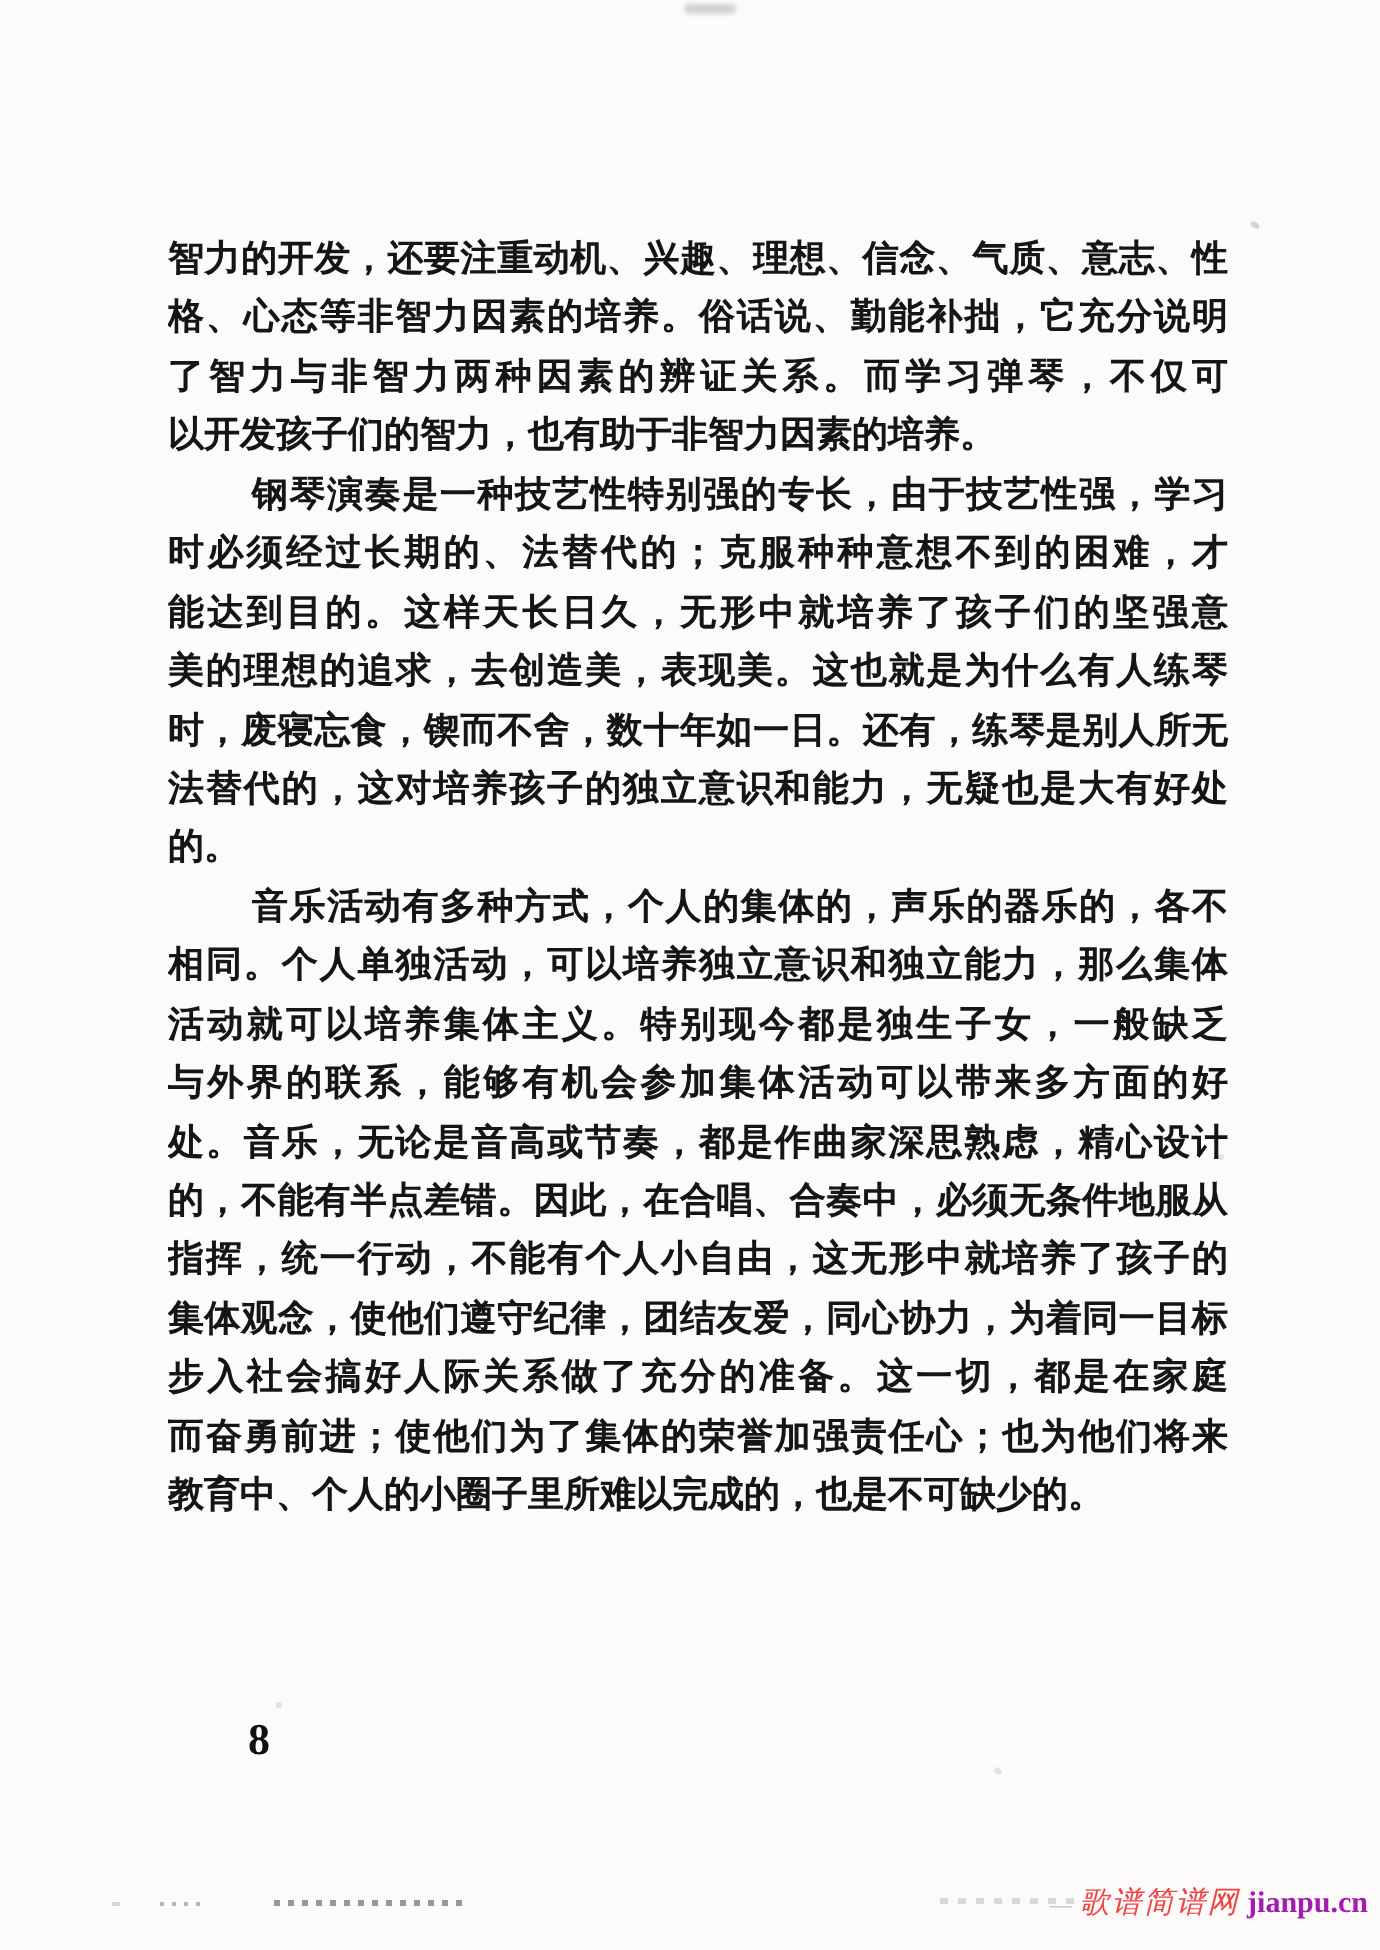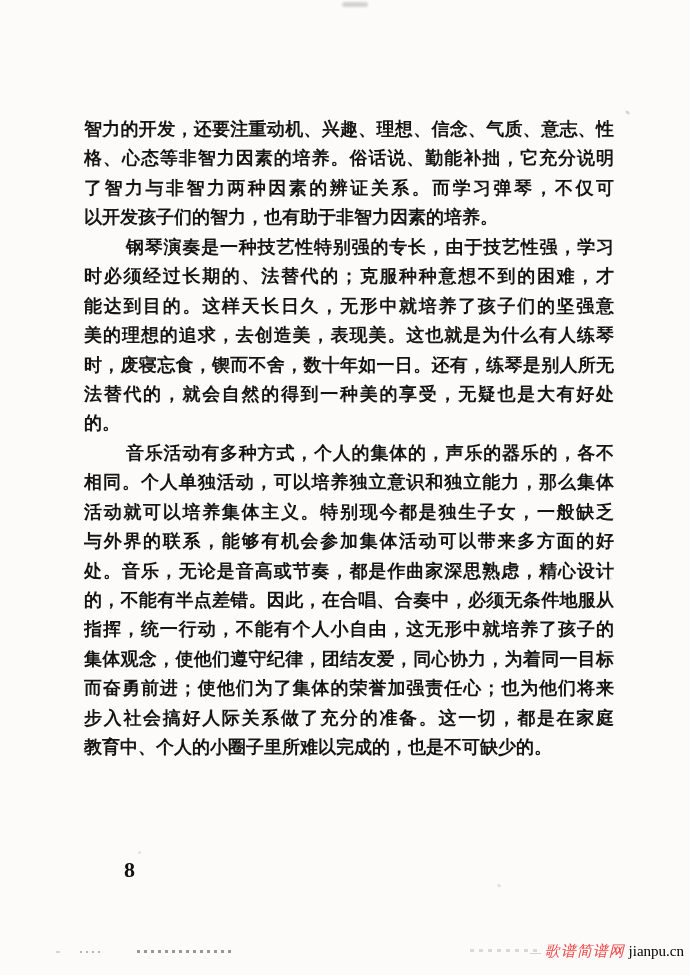--- a/index.html
+++ b/index.html
@@ -56,22 +56,22 @@
     top: 942px;
     font-size: 15px;
     white-space: nowrap;
   }
   .watermark .site {
     color: #ef4444;
     letter-spacing: 1px;
     font-style: italic;
   }
   .watermark .domain {
-    color: #000000;
-    font-weight: 400;
+    color: #a21caf;
+    font-weight: 700;
   }
   .watermark .lead-dash {
     color: #b5b5b5;
     font-size: 11px;
   }
   
   .artifact {
     position: absolute;
     background: rgba(40, 40, 40, 0.35);
     border-radius: 50%;
@@ -97,32 +97,32 @@
   <div class="text-block">
     <div class="line">智力的开发，还要注重动机、兴趣、理想、信念、气质、意志、性</div>
     <div class="line">格、心态等非智力因素的培养。俗话说、勤能补拙，它充分说明</div>
     <div class="line">了智力与非智力两种因素的辨证关系。而学习弹琴，不仅可</div>
     <div class="line end">以开发孩子们的智力，也有助于非智力因素的培养。</div>
     <div class="line indent">钢琴演奏是一种技艺性特别强的专长，由于技艺性强，学习</div>
     <div class="line">时必须经过长期的、法替代的；克服种种意想不到的困难，才</div>
     <div class="line">能达到目的。这样天长日久，无形中就培养了孩子们的坚强意</div>
     <div class="line">美的理想的追求，去创造美，表现美。这也就是为什么有人练琴</div>
     <div class="line">时，废寝忘食，锲而不舍，数十年如一日。还有，练琴是别人所无</div>
-    <div class="line">法替代的，就会自然的得到一种美的享受，无疑也是大有好处</div>
+    <div class="line">法替代的，这对培养孩子的独立意识和能力，无疑也是大有好处</div>
     <div class="line end">的。</div>
     <div class="line indent">音乐活动有多种方式，个人的集体的，声乐的器乐的，各不</div>
     <div class="line">相同。个人单独活动，可以培养独立意识和独立能力，那么集体</div>
     <div class="line">活动就可以培养集体主义。特别现今都是独生子女，一般缺乏</div>
     <div class="line">与外界的联系，能够有机会参加集体活动可以带来多方面的好</div>
     <div class="line">处。音乐，无论是音高或节奏，都是作曲家深思熟虑，精心设计</div>
     <div class="line">的，不能有半点差错。因此，在合唱、合奏中，必须无条件地服从</div>
     <div class="line">指挥，统一行动，不能有个人小自由，这无形中就培养了孩子的</div>
     <div class="line">集体观念，使他们遵守纪律，团结友爱，同心协力，为着同一目标</div>
+    <div class="line">步入社会搞好人际关系做了充分的准备。这一切，都是在家庭</div>
     <div class="line">而奋勇前进；使他们为了集体的荣誉加强责任心；也为他们将来</div>
-    <div class="line">步入社会搞好人际关系做了充分的准备。这一切，都是在家庭</div>
     <div class="line end">教育中、个人的小圈子里所难以完成的，也是不可缺少的。</div>
   </div>
 
   <div class="page-number">8</div>
 
   <div class="watermark">
     <span class="lead-dash">—</span>
     <span class="site">歌谱简谱网</span>
     <span class="domain">jianpu.cn</span>
   </div>

